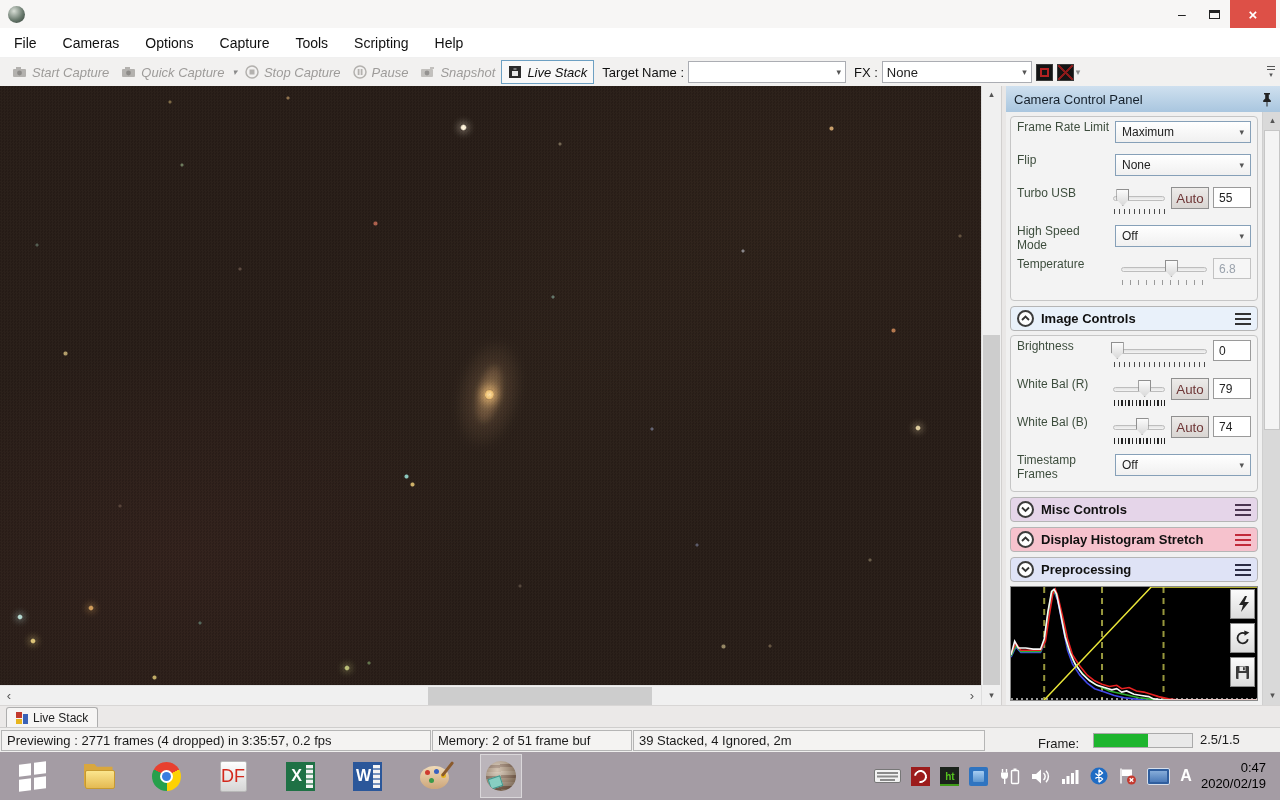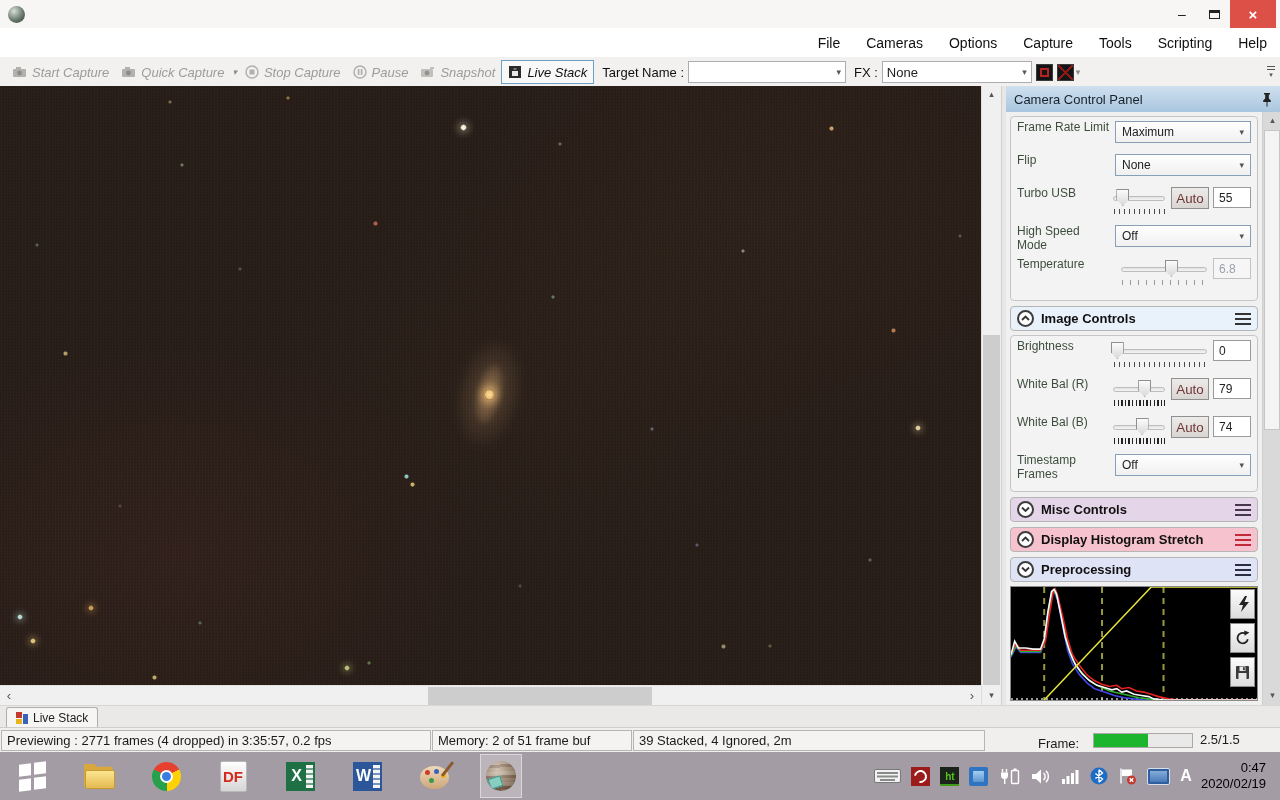--- a/index.html
+++ b/index.html
@@ -10,21 +10,21 @@
   .titlebar { position:relative; height:28px; background:#f7f6f5; display:flex; align-items:center; }
   .app-orb { position:absolute; left:8px; top:6px; width:17px; height:17px; border-radius:50%;
     background:radial-gradient(circle at 35% 30%, #d8ded6, #6a7a6e 55%, #2e3c34); }
   .title-text { position:absolute; left:0; right:0; text-align:center; font-size:15px; color:#1b1b1b; white-space:nowrap; }
   .winbtns { position:absolute; right:4px; top:0; height:28px; display:flex; align-items:stretch; }
   .winbtn { width:32px; display:flex; align-items:center; justify-content:center; color:#222; font-size:14px; }
   .winbtn .maxbox { width:11px; height:9px; border:1px solid #222; border-top-width:3px; }
   .winbtn.close { width:46px; background:#dd5047; color:#fff; font-size:15px; font-weight:bold; }
 
   
-  .menubar { height:30px; background:#ffffff; display:flex; align-items:center; padding-left:10px; border-bottom:1px solid #f0f0f0;justify-content:flex-end; }
+  .menubar { height:30px; background:#ffffff; display:flex; align-items:center; padding-left:1px; border-bottom:1px solid #f0f0f0; }
   .menu-item { padding:0 13px; font-size:14px; color:#101010; line-height:30px; }
 
   
   .toolbar { position:relative; height:28px; background:#f2f1f0; display:flex; align-items:center; padding-left:6px; font-size:13px; }
   .tbtn { display:flex; align-items:center; gap:5px; height:24px; padding:0 6px; color:#9d9b99; white-space:nowrap; }
   .tbtn.active { color:#111; border:1px solid #6da0c3; background:#f8f8f8; }
   .tb-caret { color:#8a8a8a; font-size:9px; padding:0 2px; }
   .tool-label { color:#111; margin:0 4px 0 8px; white-space:nowrap; }
   .tool-combo { height:22px; background:#fff; border:1px solid #abadb3; display:flex; align-items:center; justify-content:space-between; padding:0 4px; font-size:13px; color:#222; }
   .combo-caret { color:#555; font-size:9px; }
@@ -130,21 +130,21 @@
   .i-start-icon .pane { background:#fff; }
   .i-file-explorer-icon { width:31px; height:26px; position:relative; }
   .i-file-explorer-icon::before { content:""; position:absolute; inset:0 2px 2px 0; background:#d9a73e; border-radius:2px;
     clip-path:polygon(0 4%,38% 4%,46% 16%,100% 16%,100% 100%,0 100%); }
   .i-file-explorer-icon::after { content:""; position:absolute; left:1px; right:0; bottom:0; height:64%;
     background:linear-gradient(#fbe58e,#e4ba52); border:1px solid #c79a30; border-radius:2px; }
   .i-chrome-icon { width:29px; height:29px; border-radius:50%; position:relative;
     background:conic-gradient(from -60deg,#e8402f 0 120deg,#fdd103 120deg 240deg,#27a04c 240deg 360deg); }
   .i-chrome-icon::before { content:""; position:absolute; left:8px; top:8px; width:13px; height:13px; border-radius:50%; background:#fff; }
   .i-chrome-icon::after { content:""; position:absolute; left:10px; top:10px; width:9px; height:9px; border-radius:50%; background:#3a7de0; }
-  .i-df-app-icon { width:27px; height:31px; background:linear-gradient(#fefefe,#d6d6d6); border:1px solid #b8b8b8; border-radius:2px; display:flex; align-items:center; justify-content:center; font-weight:bold; font-size:15px; color:#d4291d; }
+  .i-df-app-icon { width:27px; height:31px; background:linear-gradient(#fefefe,#d6d6d6); border:1px solid #b8b8b8; border-radius:2px; display:flex; align-items:center; justify-content:center; font-weight:normal; font-size:18px; color:#d4291d; }
   .i-excel-icon, .i-word-icon { width:29px; height:29px; color:#fff; font-weight:bold; font-size:16px; display:flex; align-items:center; justify-content:center; position:relative; padding-right:7px; }
   .i-excel-icon { background:#1f7145; }
   .i-word-icon { background:#2b579a; }
   .i-excel-icon::after, .i-word-icon::after { content:""; position:absolute; right:2px; top:3px; bottom:3px; width:7px;
     background:repeating-linear-gradient(180deg,#f4f4f4 0 3px, rgba(255,255,255,.35) 3px 5px); }
   .i-paint-icon { width:29px; height:23px; border-radius:50%; background:linear-gradient(#f0dab8,#cda67a); position:relative; margin-top:3px; }
   .i-paint-icon::before { content:""; position:absolute; left:5px; top:4px; width:5px; height:5px; border-radius:50%; background:#cf3a2e;
     box-shadow:9px -1px 0 #3a62c0, 16px 3px 0 #e8b51e, 4px 8px 0 #3c9a4a; }
   .i-paint-icon::after { content:""; position:absolute; right:0px; top:-6px; width:3px; height:18px; background:#8a5a2c; transform:rotate(38deg); border-radius:2px; }
   .i-sharpcap-planet-icon { width:30px; height:30px; border-radius:50%; position:relative; overflow:hidden;

